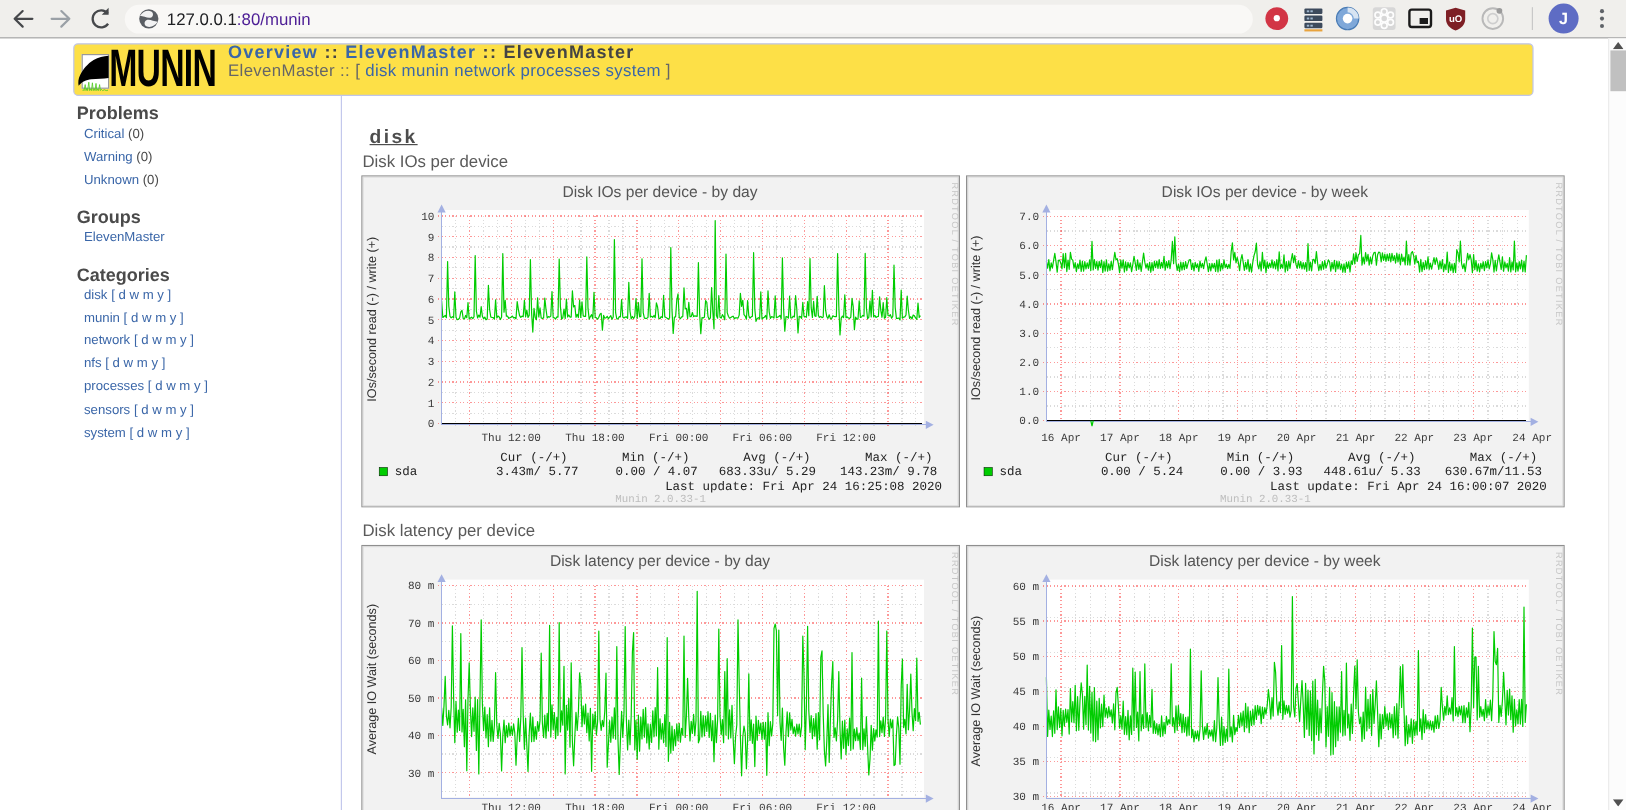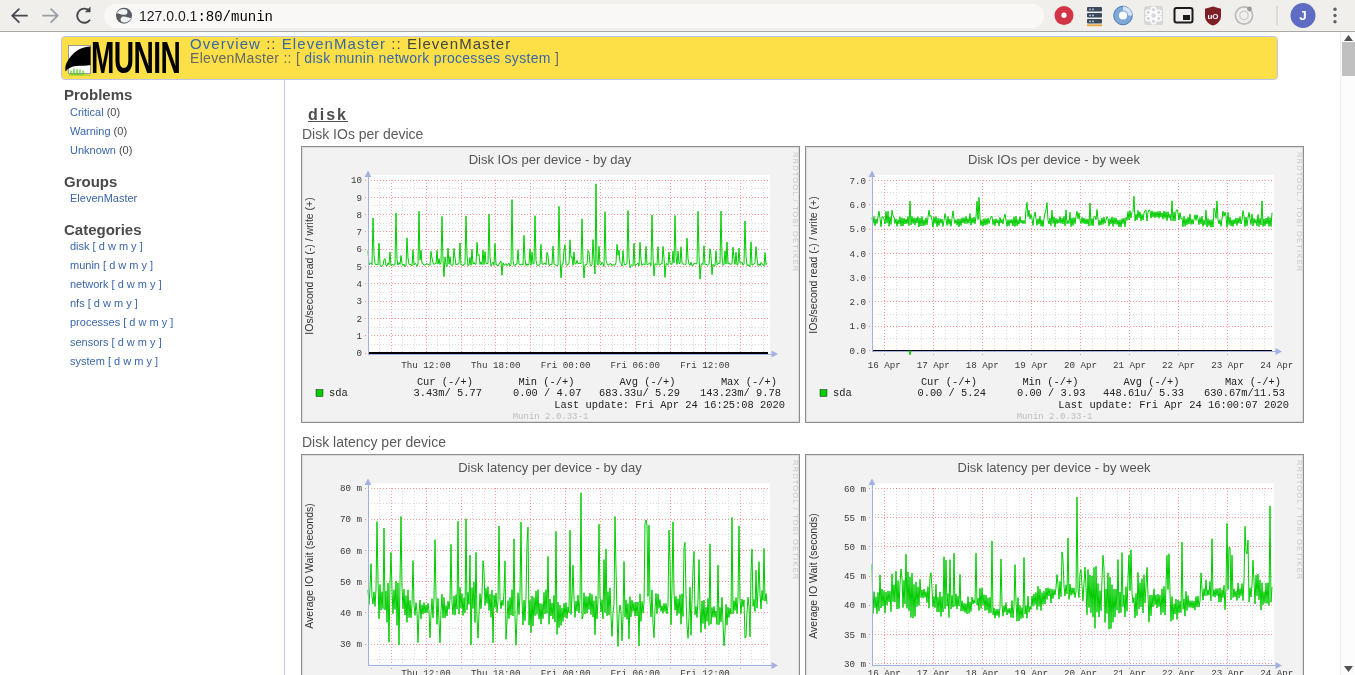--- a/index.html
+++ b/index.html
@@ -6,32 +6,32 @@
   font-family:"Liberation Sans", sans-serif; }
 #stage { position:relative; width:1355px; height:675px; overflow:hidden; }
 a { color:#3a66a8; text-decoration:none; }
 .abs { position:absolute; }
 
 #chrome { position:absolute; left:0; top:0; width:1355px; height:32px;
   background:#f0efec; border-bottom:1px solid #a9a9a9; }
 #omni { position:absolute; left:104px; top:4px; width:940px; height:24px;
   background:#f9f8f6; border-radius:12px; }
 #urltext { position:absolute; left:139px; top:8px; font-size:14px; color:#202124; }
-#urltext .gray { color:#000000;font-family:Liberation Mono, monospace; }
+#urltext .gray { color:#4c1d95; }
 
 #scrollbar { position:absolute; right:0; top:32px; width:15px; height:643px; background:#fcfcfc; border-left:1px solid #ececec; }
 #thumb { position:absolute; left:1px; top:10px; width:13px; height:34px; background:#c0c0c0; }
 
 #hdrbox { position:absolute; left:61px; top:36px; width:1217px; height:44px;
   background:#fde047; border:1px solid #bfc5ea; border-radius:4px; }
 #logobox { position:absolute; left:6px; top:8px; width:23px; height:29px;
   background:#fff; border:1px solid #999; }
 #muninword { position:absolute; left:29px; top:-4px; font-weight:bold; font-size:44px;
   letter-spacing:-1px; color:#000; transform:scaleX(0.64); transform-origin:0 0; }
-.nav1 { position:absolute; left:128px; top:-2px; font-size:15px; font-weight:normal; letter-spacing:1.05px; color:#444; }
+.nav1 { position:absolute; left:128px; top:-2px; font-size:15px; font-weight:bold; letter-spacing:1.05px; color:#444; }
 .nav1 a { color:#3a66a8; }
 .nav2 { position:absolute; left:128px; top:13px; font-size:14px; letter-spacing:0.3px; color:#666; }
 .nav2 a { color:#3a66a8; }
 
 .shead { position:absolute; left:64px; font-size:15px; font-weight:bold; color:#4a4a4a;text-align:right; }
 .sline { position:absolute; left:70px; font-size:11px; color:#4a4a4a; }
 
 #content { position:absolute; left:284px; top:80px; width:1056px; height:595px;
   border-left:1px solid #c3c8ec; }
 #diskhead { position:absolute; left:308px; top:106px; font-size:16px; font-weight:bold;

